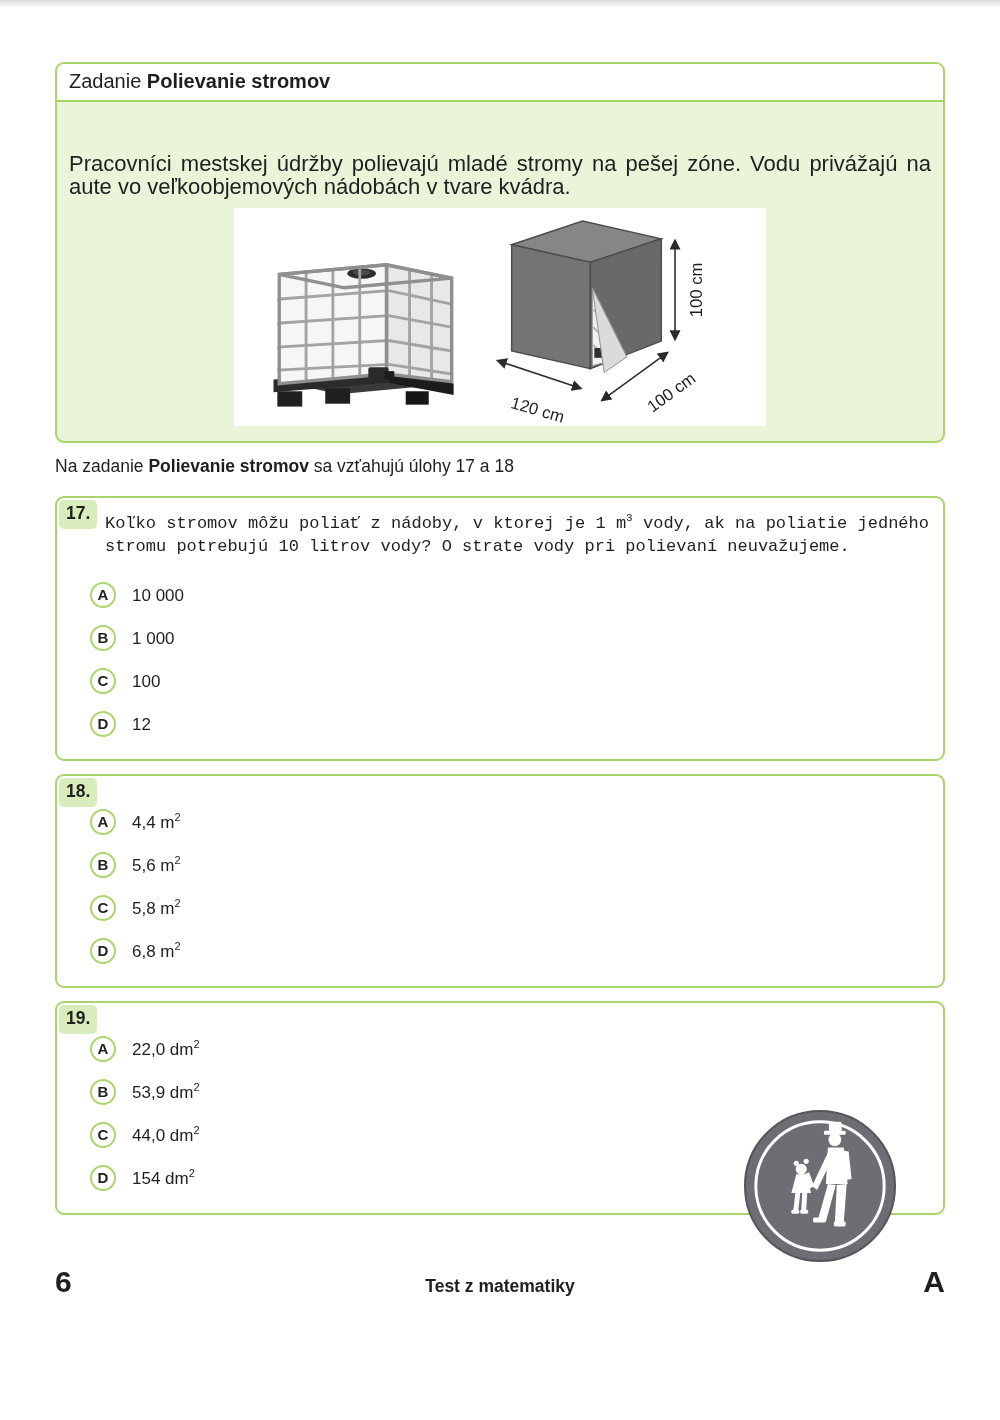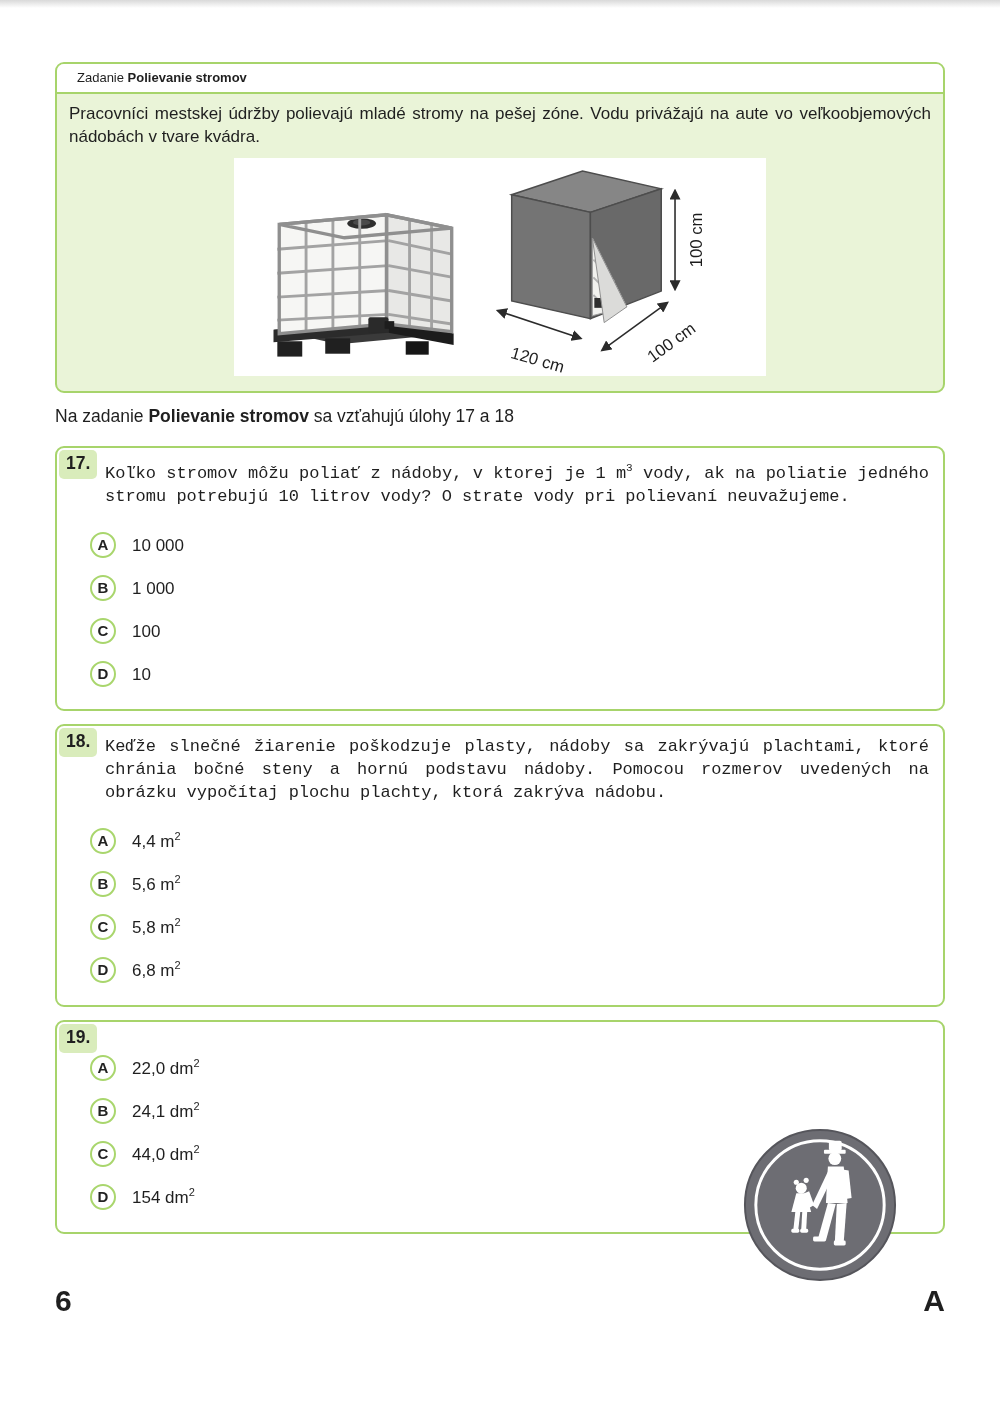--- a/index.html
+++ b/index.html
@@ -3,24 +3,24 @@
 <meta charset="utf-8">
 <style>
   html,body{margin:0;padding:0;background:#fff;}
   .page{width:1000px;height:1420px;position:relative;background:#fff;overflow:hidden;
         font-family:"Liberation Sans",sans-serif;color:#1f1f1f;}
   .top-shade{height:8px;background:linear-gradient(#d9d9d9,#ffffff);}
   .content{padding:0 55px;}
 
   
   .task-box{margin-top:54px;border:2px solid #a7d46b;border-radius:9px;overflow:hidden;background:#eaf4d8;}
-  .task-title{background:#fff;border-bottom:2px solid #a7d46b;padding:6px 20px 7px;font-size:13px;}
+  .task-title{background:#fff;border-bottom:2px solid #a7d46b;padding:6px 12px 7px;font-size:20px;}
   .bold{font-weight:bold;}
   .task-body{padding:8px 12px 15px;}
-  .task-text{font-size:17px;line-height:23px;text-align:justify;}
+  .task-text{font-size:22px;line-height:23px;text-align:justify;margin-top:42px;}
   .figure{width:532px;height:218px;background:#fff;margin:10px auto 0;display:flex;
           align-items:center;justify-content:center;gap:24px;}
 
   .intro{font-size:17.5px;margin:13px 0 19px;}
 
   
   .qbox{position:relative;border:2px solid #a7d46b;border-radius:9px;background:#fff;
         padding:9px 14px 22px 48px;margin-bottom:13px;}
   .qbox.last{margin-bottom:16px;}
   .qnum{position:absolute;left:2px;top:2px;background:#d9ecbb;border-radius:5px;
@@ -161,28 +161,27 @@
         <div class="opt">
           <span class="opt-circle">
               <span>C</span>
             </span>
           <span class="opt-val"><span>100</span><sup></sup></span>
         </div>
         <div class="opt">
           <span class="opt-circle">
               <span>D</span>
             </span>
-          <span class="opt-val"><span>10</span><sup></sup></span>
+          <span class="opt-val"><span>12</span><sup></sup></span>
         </div>
       </div>
     </div>
 
     <div class="qbox">
       <div class="qnum">18.</div>
-      <p class="qtext">Keďže slnečné žiarenie poškodzuje plasty, nádoby sa zakrývajú plachtami, ktoré chránia bočné steny a hornú podstavu nádoby. Pomocou rozmerov uvedených na obrázku vypočítaj plochu plachty, ktorá zakrýva nádobu.</p>
       <div class="options">
         <div class="opt">
           <span class="opt-circle">
               <span>A</span>
             </span>
           <span class="opt-val"><span>4,4 m</span><sup>2</sup></span>
         </div>
         <div class="opt">
           <span class="opt-circle">
               <span>B</span>
@@ -210,21 +209,21 @@
         <div class="opt">
           <span class="opt-circle">
               <span>A</span>
             </span>
           <span class="opt-val"><span>22,0 dm</span><sup>2</sup></span>
         </div>
         <div class="opt">
           <span class="opt-circle">
               <span>B</span>
             </span>
-          <span class="opt-val"><span>24,1 dm</span><sup>2</sup></span>
+          <span class="opt-val"><span>53,9 dm</span><sup>2</sup></span>
         </div>
         <div class="opt">
           <span class="opt-circle">
               <span>C</span>
             </span>
           <span class="opt-val"><span>44,0 dm</span><sup>2</sup></span>
         </div>
         <div class="opt">
           <span class="opt-circle">
               <span>D</span>
@@ -260,15 +259,16 @@
             <rect x="51" y="104" width="8" height="4" rx="1.5"></rect>
             <rect x="60" y="104" width="8" height="4" rx="1.5"></rect>
           </g>
         </svg>
       </div>
     </div>
   </div>
 
   <div class="footer">
     <div class="f-left">6</div>
+    <div class="f-center">Test z matematiky</div>
     <div class="f-right">A</div>
   </div>
 </div>
 
 </body></html>

